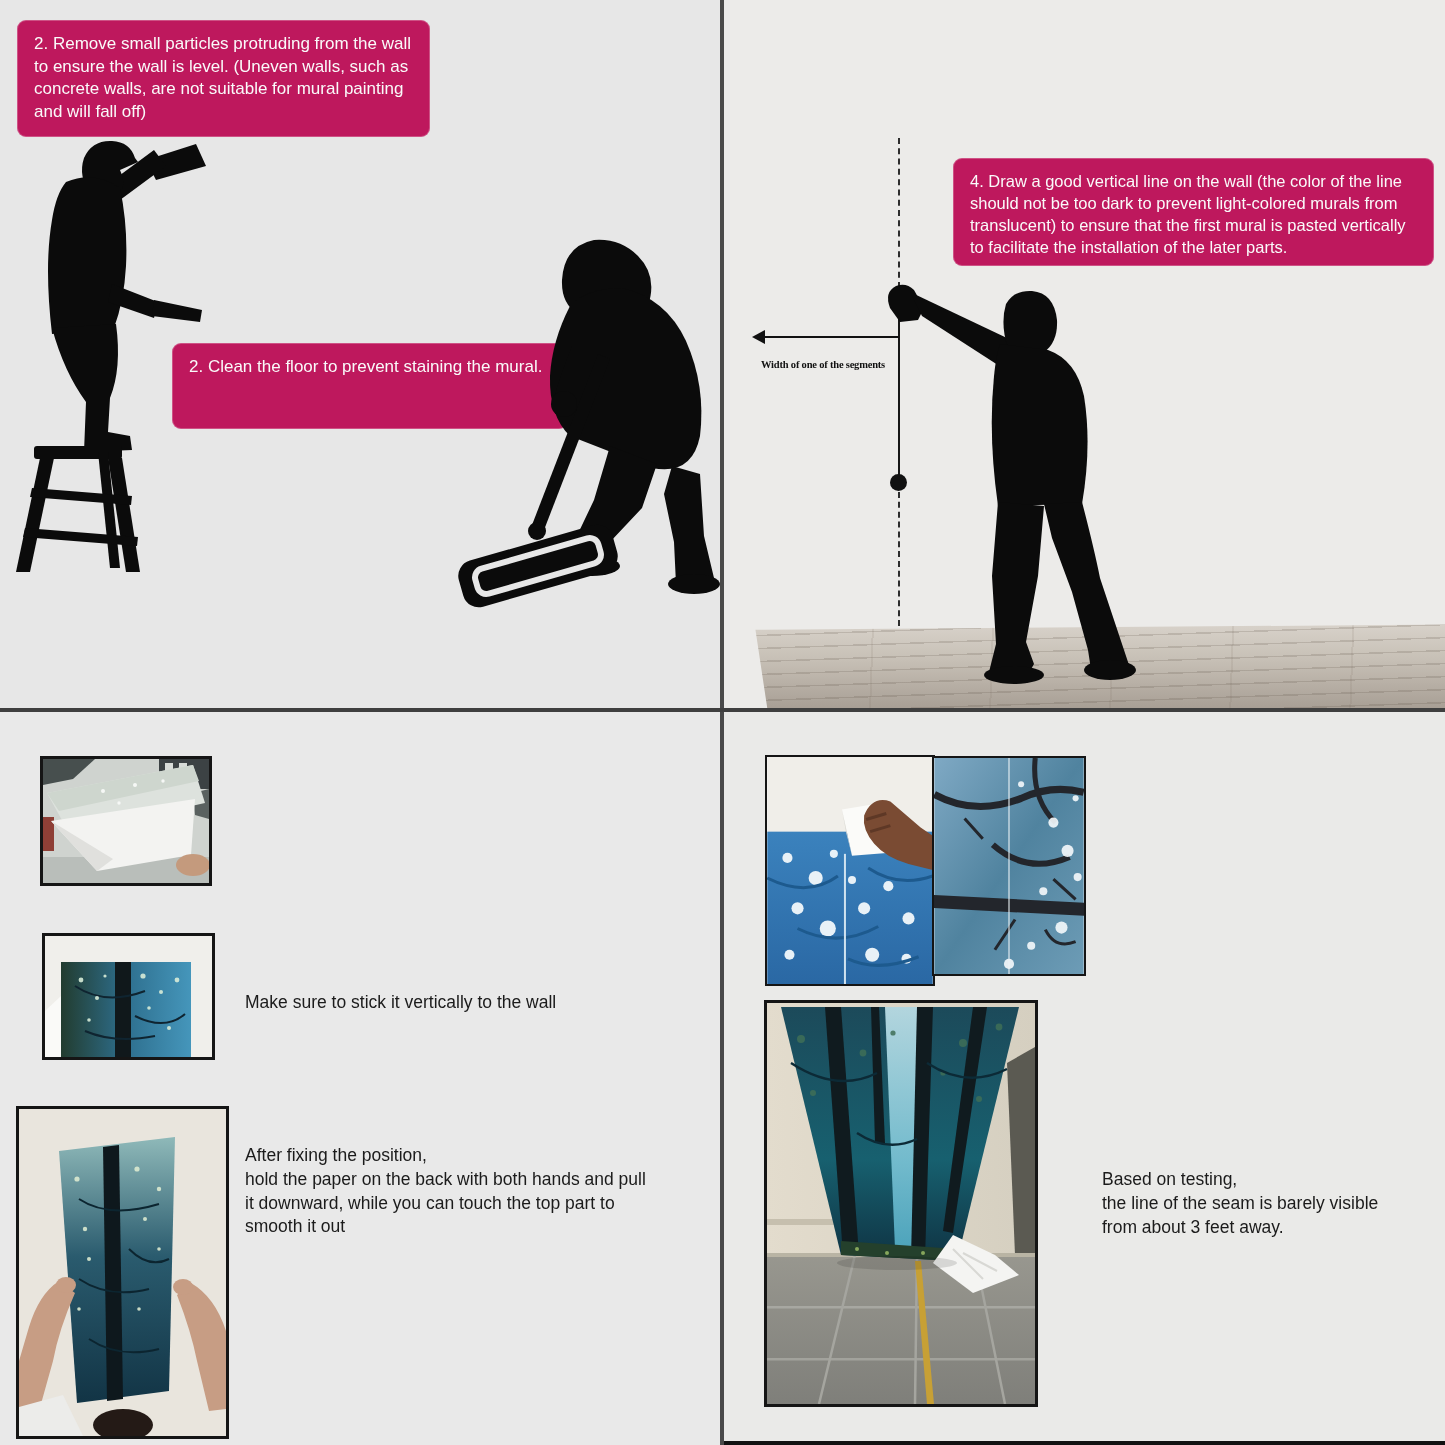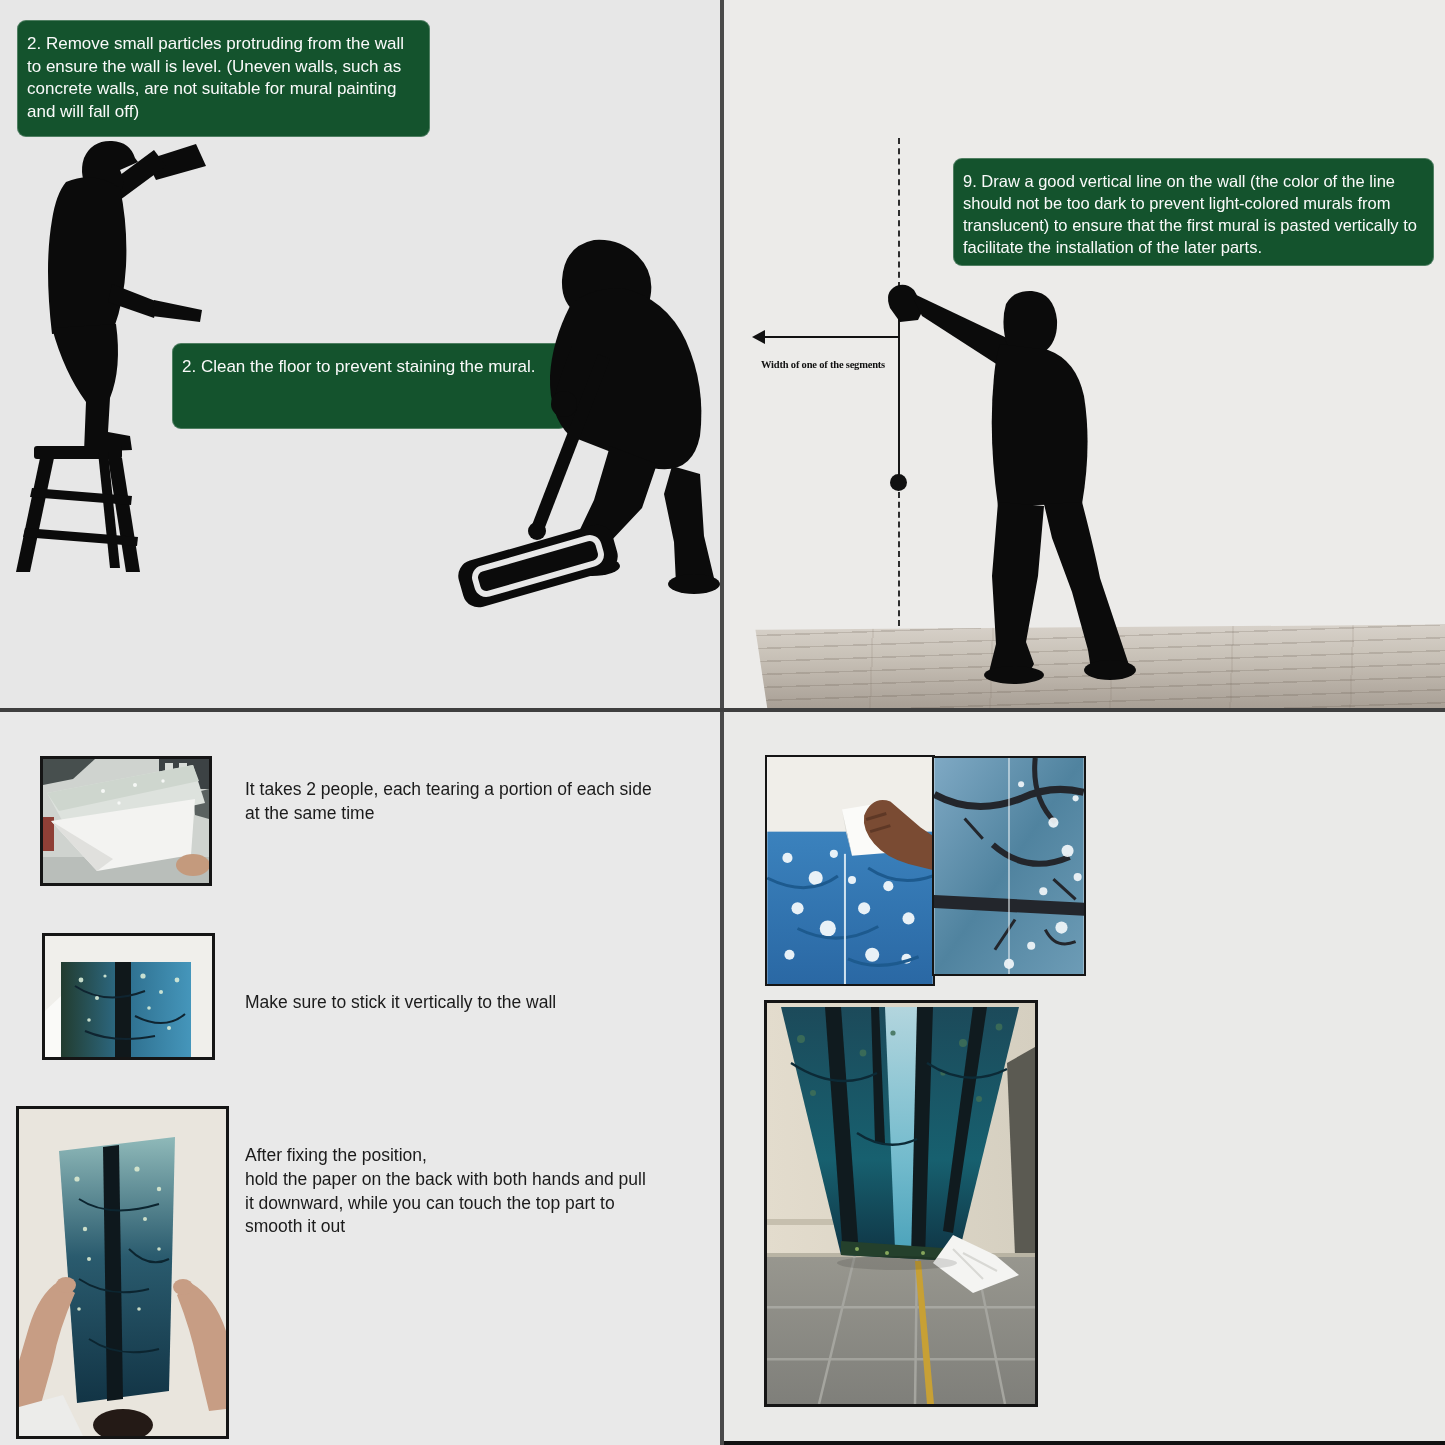--- a/index.html
+++ b/index.html
@@ -11,23 +11,23 @@
   .quad{position:absolute;}
   #quad-tl{left:0;top:0;width:721px;height:709px;background:#e7e7e7;}
   #quad-tr{left:724px;top:0;width:721px;height:709px;background:#ecebe9;}
   #quad-bl{left:0;top:712px;width:721px;height:733px;background:#e9e9e9;}
   #quad-br{left:724px;top:712px;width:721px;height:733px;background:#eaeae8;}
   .divider-v{position:absolute;left:720px;top:0;width:4px;height:1445px;background:#4a4a4a;}
   .divider-h{position:absolute;left:0;top:708px;width:1445px;height:4px;background:#3f3f3f;}
   .bottom-edge{position:absolute;left:724px;top:1441px;width:721px;height:4px;background:#121212;}
 
   .step-box{
-    position:absolute;background:#14532d;border-radius:9px;
+    position:absolute;background:#be185d;border-radius:9px;
     color:#fafafa;font-size:17px;line-height:1.33;
-    padding:13px 10px;box-sizing:border-box;
+    padding:13px 17px;box-sizing:border-box;
     box-shadow:0 0 0 1px rgba(255,255,255,.25) inset;
   }
   #step2-box{left:17px;top:20px;width:413px;height:117px;}
   #step3-box{left:172px;top:343px;width:396px;height:86px;}
   #step4-box{left:953px;top:158px;width:481px;height:108px;font-size:16.5px;}
 
   .caption{
     position:absolute;font-size:17.5px;line-height:1.36;color:#1b1b1b;
     white-space:pre-line;
   }
@@ -119,21 +119,21 @@
       <polygon points="146,118 158,123 92,294 80,289"></polygon>
       <circle cx="85" cy="295" r="9"></circle>
     </g>
     <g transform="rotate(-16 86 330)">
       <rect x="6" y="306" width="160" height="48" rx="16" fill="#0b0b0b"></rect>
       <rect x="22" y="317" width="128" height="26" rx="9" fill="none" stroke="#e7e7e7" stroke-width="6"></rect>
     </g>
   </svg>
 
   <div id="step4-box" class="step-box">
-    <span>9. Draw a good vertical line on the wall (the color of the line should not be too dark to prevent light-colored murals from translucent) to ensure that the first mural is pasted vertically to facilitate the installation of the later parts.</span>
+    <span>4. Draw a good vertical line on the wall (the color of the line should not be too dark to prevent light-colored murals from translucent) to ensure that the first mural is pasted vertically to facilitate the installation of the later parts.</span>
   </div>
 
   <div id="wood-floor"></div>
 
   <div id="plumb-dash-top" class="plumb-dash"></div>
   <div id="plumb-solid"></div>
   <div id="plumb-bob"></div>
   <div id="plumb-dash-bottom" class="plumb-dash"></div>
   <div id="width-arrow-line"></div>
   <div id="width-arrow-head"></div>
@@ -166,22 +166,20 @@
       <polygon points="4,34 150,6 156,22 16,52" fill="#ced6ce"></polygon>
       <circle cx="60" cy="32" r="2" fill="#f6f8f6"></circle>
         <circle cx="92" cy="26" r="2" fill="#f6f8f6"></circle>
       <circle cx="120" cy="22" r="1.7" fill="#f6f8f6"></circle>
         <circle cx="76" cy="44" r="1.7" fill="#f6f8f6"></circle>
       <polygon points="8,62 152,40 148,96 54,112" fill="#f3f3f1"></polygon>
       <polygon points="8,62 70,100 54,112" fill="#e0e0dd"></polygon>
       <ellipse cx="150" cy="106" rx="17" ry="11" fill="#c49a7d"></ellipse>
     </svg>
   </div>
-  <div id="caption-tear" class="caption">It takes 2 people, each tearing a portion of each side
-at the same time</div>
 
   <div id="photo-stick" class="photo">
     <svg viewBox="0 0 167 121">
       <defs>
         <linearGradient id="g2" x1="0" y1="0" x2="1" y2="0">
           <stop offset="0" stop-color="#223c2f"></stop>
             <stop offset="0.5" stop-color="#2e6f8e"></stop>
             <stop offset="1" stop-color="#4596bb"></stop>
         </linearGradient>
       </defs>
@@ -359,18 +357,21 @@
           <circle cx="120" cy="250" r="2"></circle>
           <circle cx="156" cy="250" r="2"></circle>
           <circle cx="178" cy="252" r="2"></circle>
         </g>
       <polygon points="186,232 228,252 252,272 206,290 166,260" fill="#f4f4f2"></polygon>
       <path d="M196,250 L230,268 M186,246 L216,276" stroke="#d8d8d4" stroke-width="2" fill="none"></path>
       <polygon points="148,258 154,258 167,401 160,401" fill="#c7a035"></polygon>
       <ellipse cx="130" cy="260" rx="60" ry="7" fill="#000" opacity="0.12"></ellipse>
     </svg>
   </div>
+  <div id="caption-seam" class="caption">Based on testing,
+the line of the seam is barely visible
+from about 3 feet away.</div>
 
   <div class="divider-v"></div>
   <div class="divider-h"></div>
   <div class="bottom-edge"></div>
 
 </div>
 
 </body></html>

